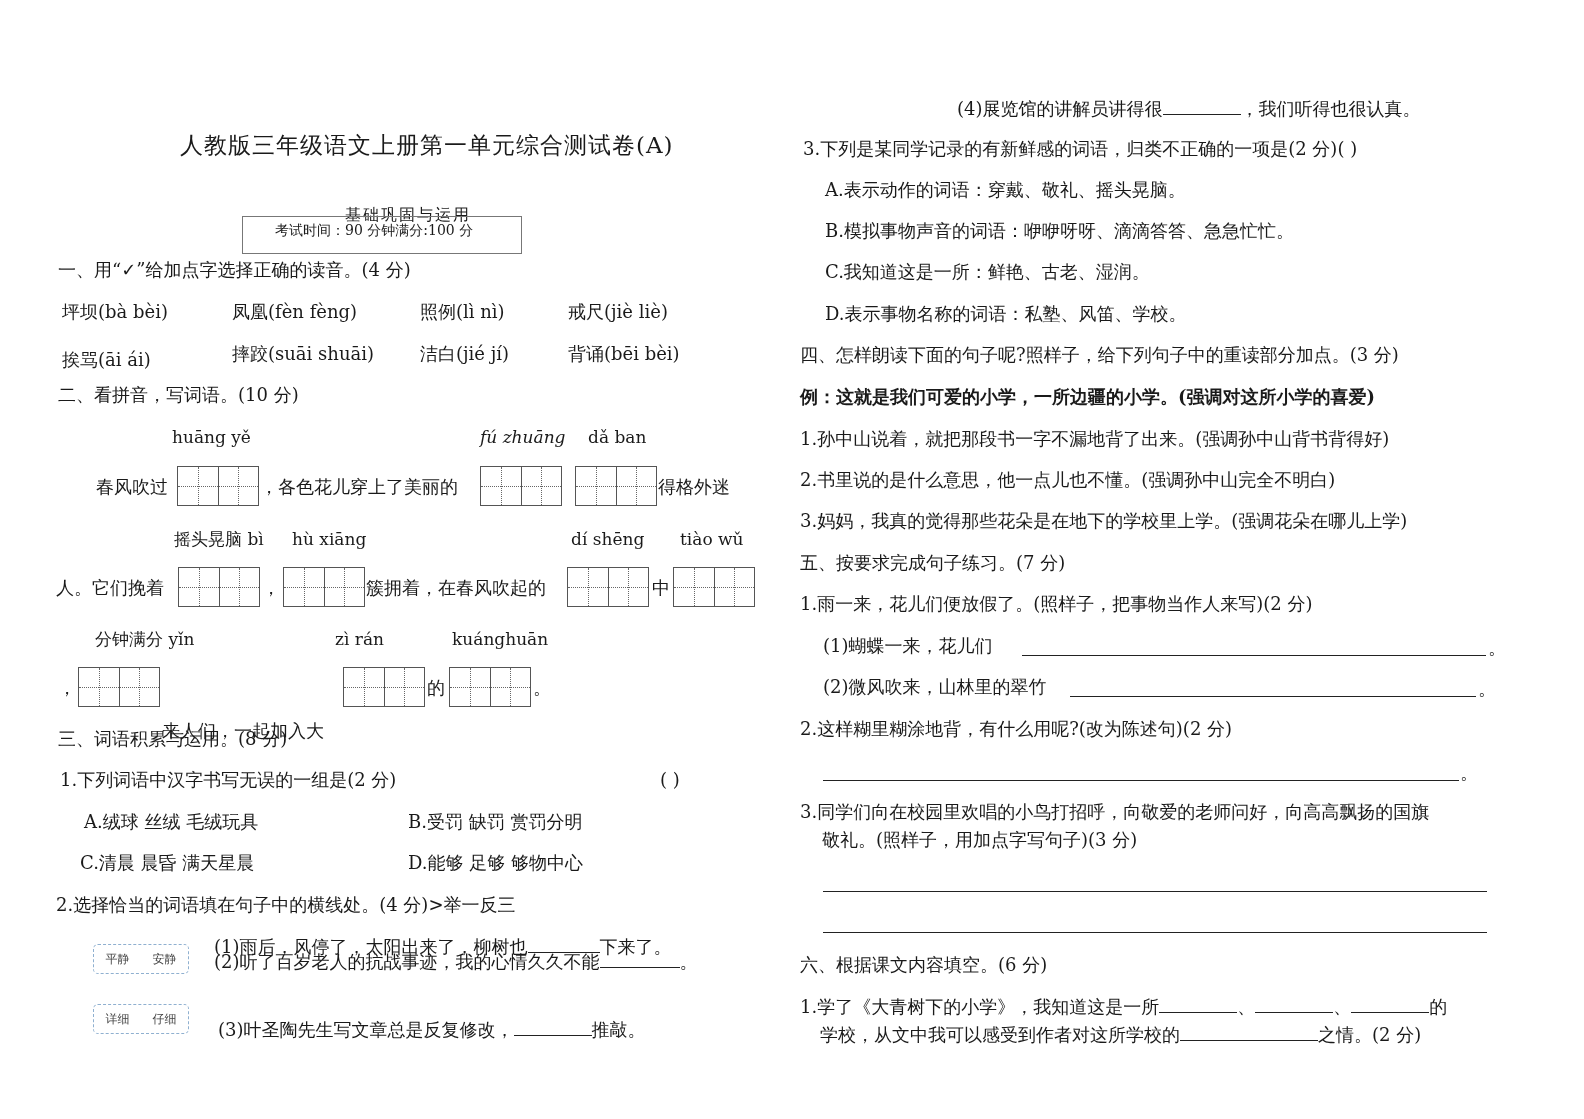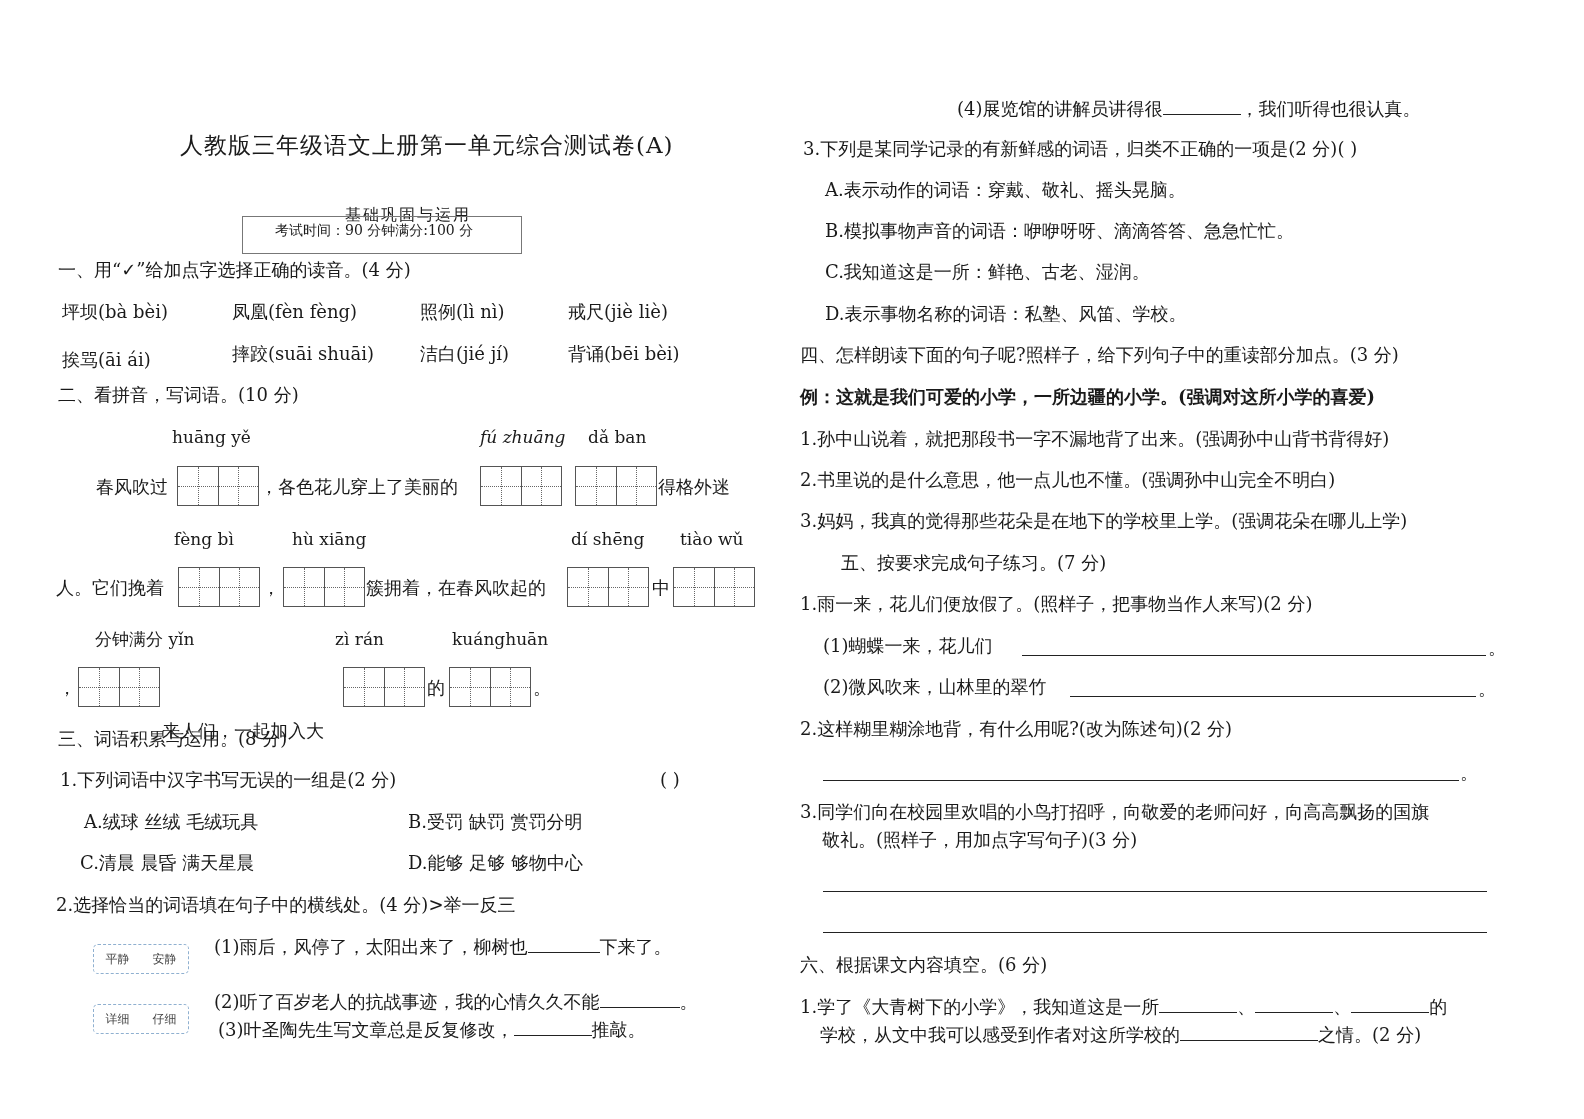--- a/index.html
+++ b/index.html
@@ -78,21 +78,21 @@
 <div class="grid" style="left:480px; top:466px; width:82px;">
     <div class="cell"></div>
     <div class="cell"></div>
   </div>
 <div class="grid" style="left:575px; top:466px; width:82px;">
     <div class="cell"></div>
     <div class="cell"></div>
   </div>
 <div class="abs t" style="left:658px; top:475px;">得格外迷</div>
 
-<div class="abs pinyin" style="left:174px; top:528px;">fèng bì</div>
+<div class="abs pinyin" style="left:174px; top:528px;">摇头晃脑 bì</div>
 <div class="abs pinyin" style="left:292px; top:528px;">hù xiāng</div>
 <div class="abs pinyin" style="left:571px; top:528px;">dí shēng</div>
 <div class="abs pinyin" style="left:680px; top:528px;">tiào wǔ</div>
 
 <div class="abs t" style="left:56px; top:576px;">人。它们挽着</div>
 <div class="grid" style="left:178px; top:567px; width:82px;">
     <div class="cell"></div>
     <div class="cell"></div>
   </div>
 <div class="abs t" style="left:262px; top:576px;">，</div>
@@ -145,21 +145,21 @@
   <span>平静</span>
   <span>安静</span>
 </div>
 <div class="wordbox" style="left:93px; top:1004px;">
   <span>详细</span>
   <span>仔细</span>
 </div>
 <div class="abs t" style="left:214px; top:934px;">
   <span>(1)雨后，风停了，太阳出来了，柳树也</span><span class="blank" style="width:72px;"></span><span>下来了。</span>
 </div>
-<div class="abs t" style="left:214px; top:989px;">
+<div class="abs t" style="left:214px; top:949px;">
   <span>(2)听了百岁老人的抗战事迹，我的心情久久不能</span><span class="blank" style="width:80px;"></span><span>。</span>
 </div>
 <div class="abs t" style="left:218px; top:1017px;">
   <span>(3)叶圣陶先生写文章总是反复修改，</span><span class="blank" style="width:78px;"></span><span>推敲。</span>
 </div>
 
 <div class="abs t" style="left:957px; top:96px;">
   <span>(4)展览馆的讲解员讲得很</span><span class="blank" style="width:78px;"></span><span>，我们听得也很认真。</span>
 </div>
 
@@ -168,21 +168,21 @@
 <div class="abs t" style="left:825px; top:219px;">B.模拟事物声音的词语：咿咿呀呀、滴滴答答、急急忙忙。</div>
 <div class="abs t" style="left:825px; top:260px;">C.我知道这是一所：鲜艳、古老、湿润。</div>
 <div class="abs t" style="left:825px; top:302px;">D.表示事物名称的词语：私塾、风笛、学校。</div>
 
 <div class="abs t" style="left:800px; top:343px;">四、怎样朗读下面的句子呢?照样子，给下列句子中的重读部分加点。(3 分)</div>
 <div class="abs t" style="left:800px; top:385px;font-weight:bold;">例：这就是我们可爱的小学，一所边疆的小学。(强调对这所小学的喜爱)</div>
 <div class="abs t" style="left:800px; top:427px;">1.孙中山说着，就把那段书一字不漏地背了出来。(强调孙中山背书背得好)</div>
 <div class="abs t" style="left:800px; top:468px;">2.书里说的是什么意思，他一点儿也不懂。(强调孙中山完全不明白)</div>
 <div class="abs t" style="left:800px; top:509px;">3.妈妈，我真的觉得那些花朵是在地下的学校里上学。(强调花朵在哪儿上学)</div>
 
-<div class="abs t" style="left:800px; top:551px;margin-left:41px;">五、按要求完成句子练习。(7 分)</div>
+<div class="abs t" style="left:800px; top:551px;">五、按要求完成句子练习。(7 分)</div>
 <div class="abs t" style="left:800px; top:592px;">1.雨一来，花儿们便放假了。(照样子，把事物当作人来写)(2 分)</div>
 <div class="abs t" style="left:823px; top:634px;">(1)蝴蝶一来，花儿们</div>
 <div class="line" style="left:1022px; top:655px; width:464px;"></div>
 <div class="abs t" style="left:1488px; top:636px;">。</div>
 <div class="abs t" style="left:823px; top:675px;">(2)微风吹来，山林里的翠竹</div>
 <div class="line" style="left:1070px; top:696px; width:406px;"></div>
 <div class="abs t" style="left:1478px; top:677px;">。</div>
 <div class="abs t" style="left:800px; top:717px;">2.这样糊里糊涂地背，有什么用呢?(改为陈述句)(2 分)</div>
 <div class="line" style="left:823px; top:780px; width:636px;"></div>
 <div class="abs t" style="left:1460px; top:761px;">。</div>

